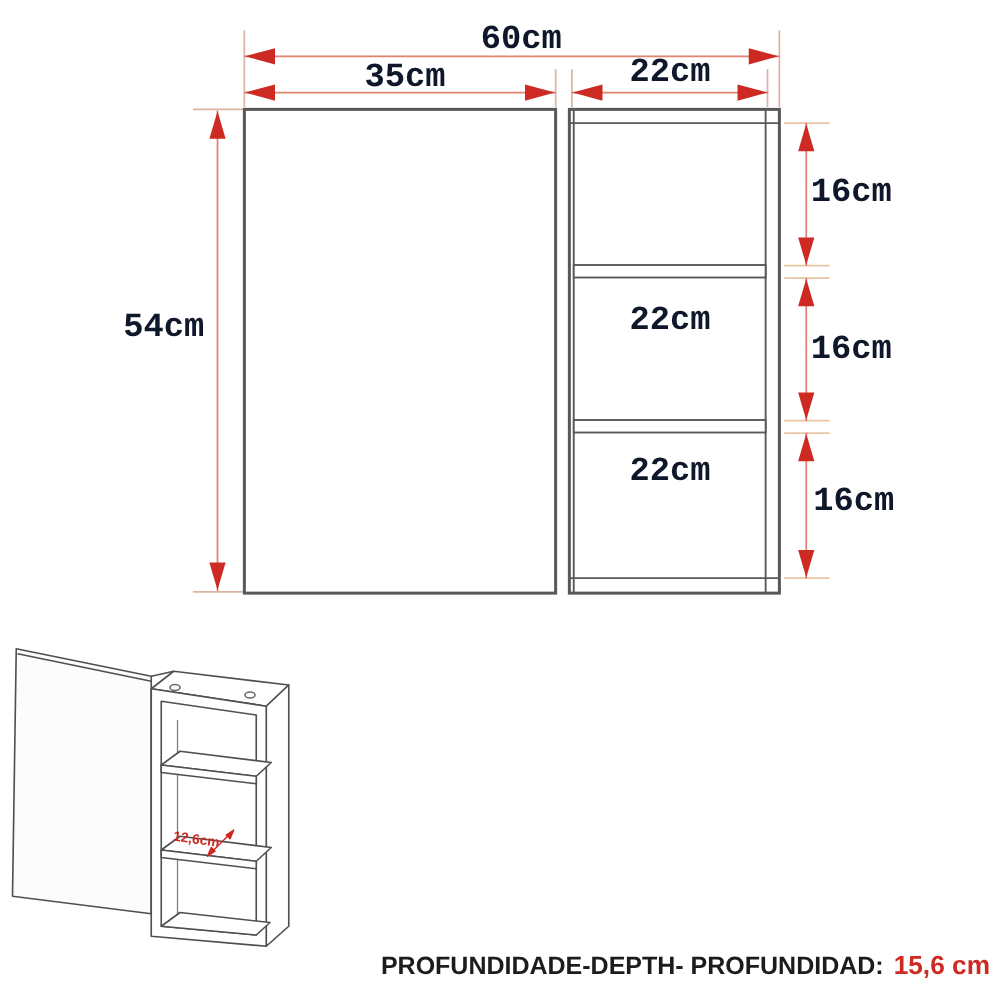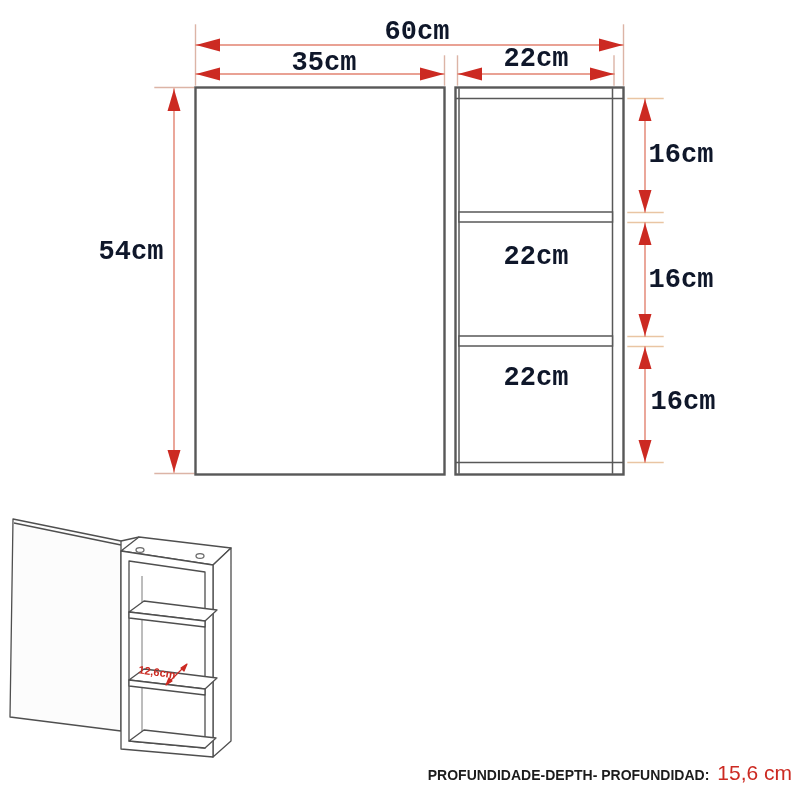--- a/index.html
+++ b/index.html
@@ -6,22 +6,22 @@
   #canvas{position:relative;width:800px;height:800px;background:#ffffff;overflow:hidden;
           font-family:"Liberation Sans",sans-serif;}
   #drawing{position:absolute;left:0;top:0;}
   .dim-label{position:absolute;transform:translate(-50%,-50%);
              font-weight:bold;font-size:27px;color:#0f172a;white-space:nowrap;
              font-family:Liberation Mono, monospace;}
   .small-label{position:absolute;transform:translate(-50%,-50%) rotate(8deg);
                font-weight:bold;font-size:11px;color:#cc2a22;white-space:nowrap;}
   #footer{position:absolute;right:8px;top:761px;display:flex;align-items:baseline;gap:8px;
           white-space:nowrap;}
-  #footer .black{font-weight:bold;font-size:14px;color:#1c1c1c;letter-spacing:0px;}
-  #footer .red{font-weight:normal;font-size:21px;color:#cc2a22;}
+  #footer .black{font-weight:bold;font-size:20px;color:#1c1c1c;letter-spacing:0px;}
+  #footer .red{font-weight:bold;font-size:21px;color:#cc2a22;}
 </style>
 </head>
 <body>
 
 <div id="canvas">
 
   <svg id="drawing" width="800" height="800" viewBox="0 0 800 800">
 
     <g fill="none" stroke-linecap="square">
 
@@ -128,21 +128,21 @@
         <line x1="169" y1="682" x2="184" y2="667"></line>
         <polygon points="166,685 172,681 169,678"></polygon>
         <polygon points="187,664 181,668 184,671"></polygon>
       </g>
     </g>
   </svg>
 
   <div class="dim-label" style="left:417px;top:32px">60cm</div>
   <div class="dim-label" style="left:324px;top:63px">35cm</div>
   <div class="dim-label" style="left:536px;top:59px">22cm</div>
-  <div class="dim-label" style="left:131px;top:252px">54cm</div>
+  <div class="dim-label" style="left:131px;top:263px">54cm</div>
 
   <div class="dim-label" style="left:681px;top:155px">16cm</div>
   <div class="dim-label" style="left:681px;top:280px">16cm</div>
   <div class="dim-label" style="left:683px;top:402px">16cm</div>
 
   <div class="dim-label" style="left:536px;top:257px">22cm</div>
   <div class="dim-label" style="left:536px;top:378px">22cm</div>
 
   <div class="small-label" style="left:157px;top:672px">12,6cm</div>
 

